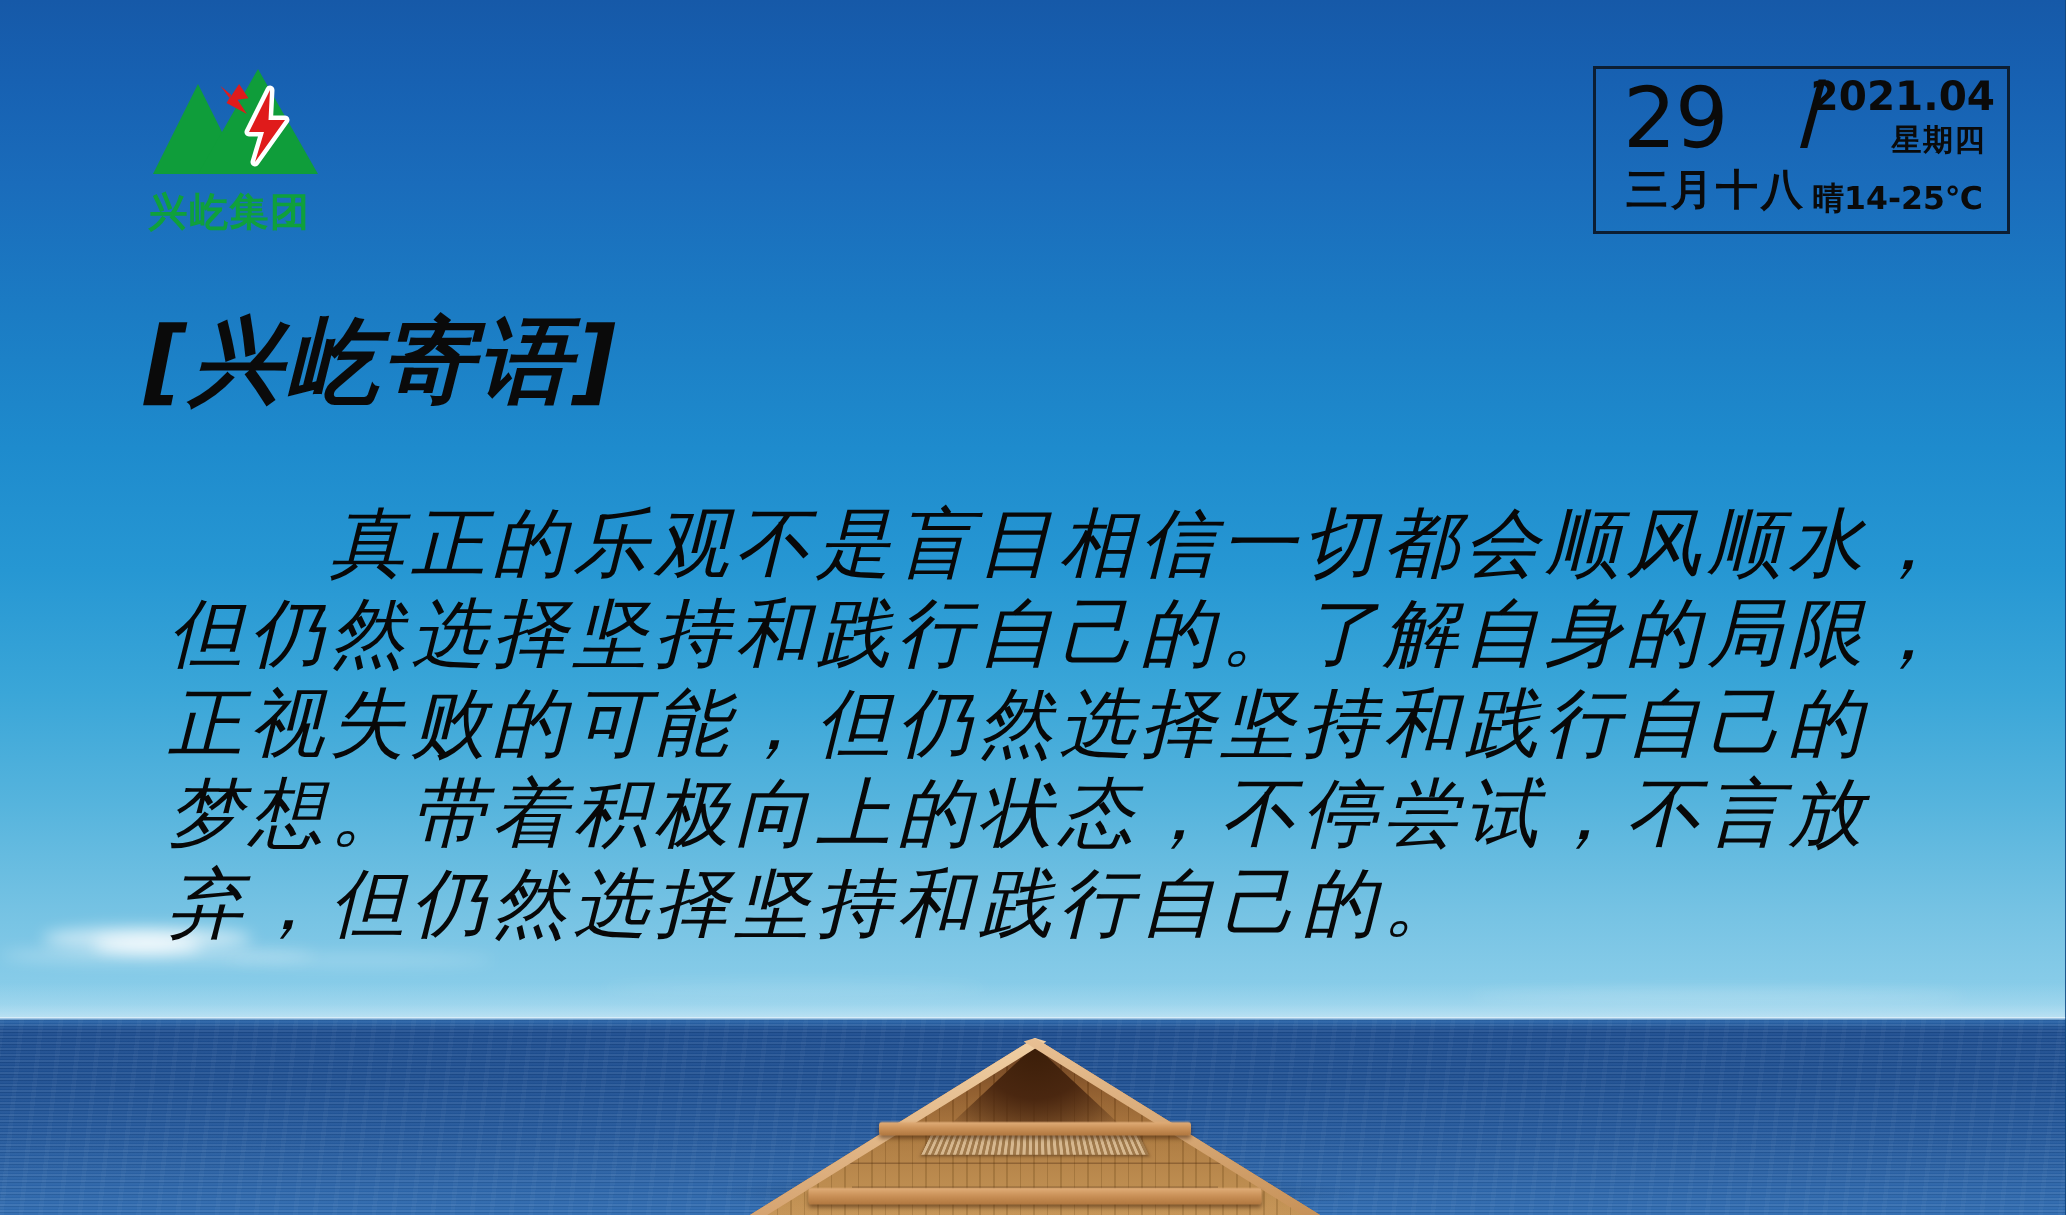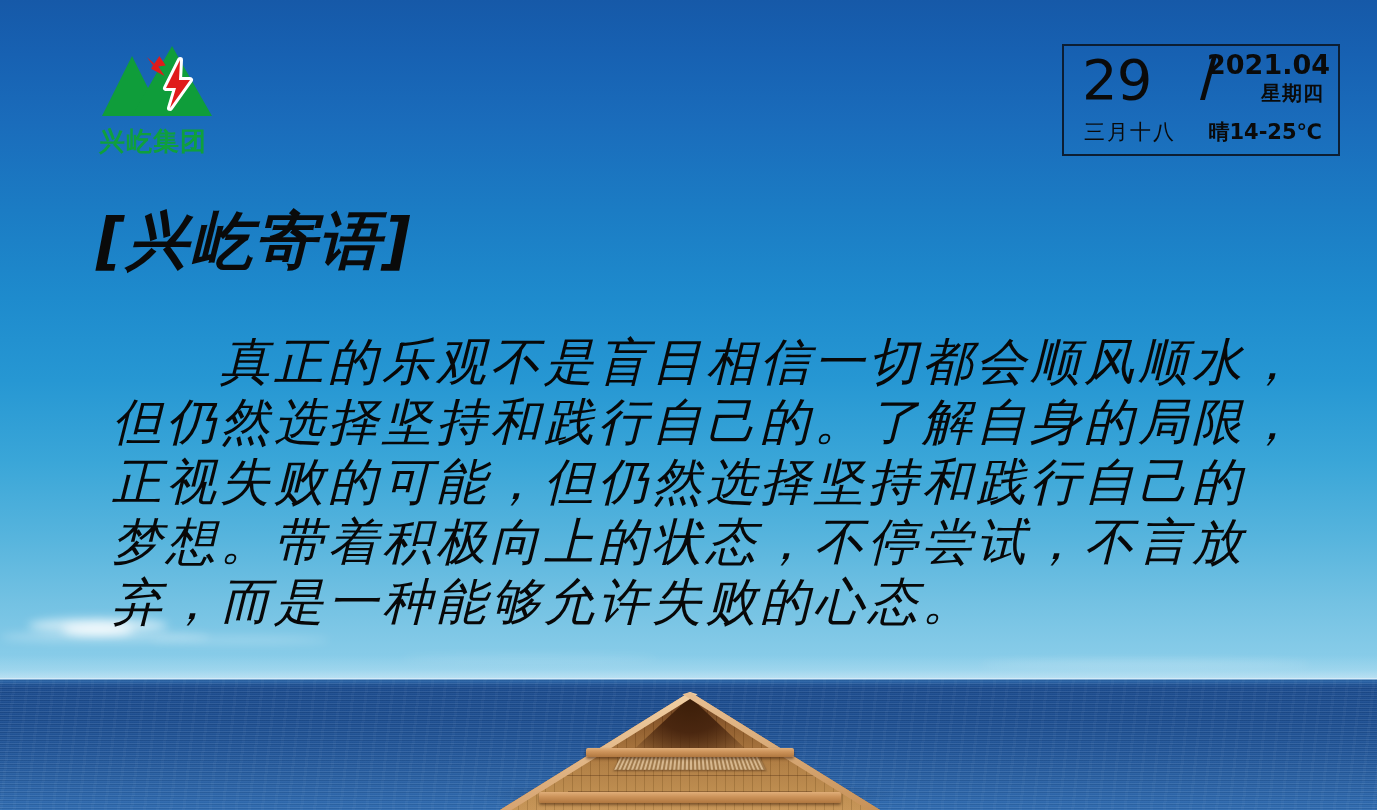--- a/index.html
+++ b/index.html
@@ -254,22 +254,22 @@
     font-size: 20px;
     font-weight: bold;
     color: #0a0a0a;
     line-height: 26px;
     letter-spacing: 1px;
     font-family: "DejaVu Sans", "Liberation Sans", sans-serif;
   }
   .lunar {
     position: absolute;
     left: 20px; bottom: 8px;
-    font-size: 21px;
-    font-weight: normal;
+    font-size: 28px;
+    font-weight: bold;
     color: #0a0a0a;
     letter-spacing: 2px;
     font-family: "DejaVu Sans", "Liberation Sans", sans-serif;
   }
   .weather {
     position: absolute;
     right: 16px; bottom: 8px;
     font-size: 21px;
     font-weight: bold;
     color: #0a0a0a;
@@ -374,16 +374,16 @@
     <div class="weather">晴14-25℃</div>
   </div>
 
   <div class="headline">[兴屹寄语]</div>
 
   <div class="body-text">
     <span class="ln first">真正的乐观不是盲目相信一切都会顺风顺水，</span>
     <span class="ln rest">但仍然选择坚持和践行自己的。了解自身的局限，</span>
     <span class="ln rest">正视失败的可能，但仍然选择坚持和践行自己的</span>
     <span class="ln rest">梦想。带着积极向上的状态，不停尝试，不言放</span>
-    <span class="ln rest">弃，而是一种能够允许失败的心态。</span>
+    <span class="ln rest">弃，但仍然选择坚持和践行自己的。</span>
   </div>
 
 </div>
 
 </body></html>

